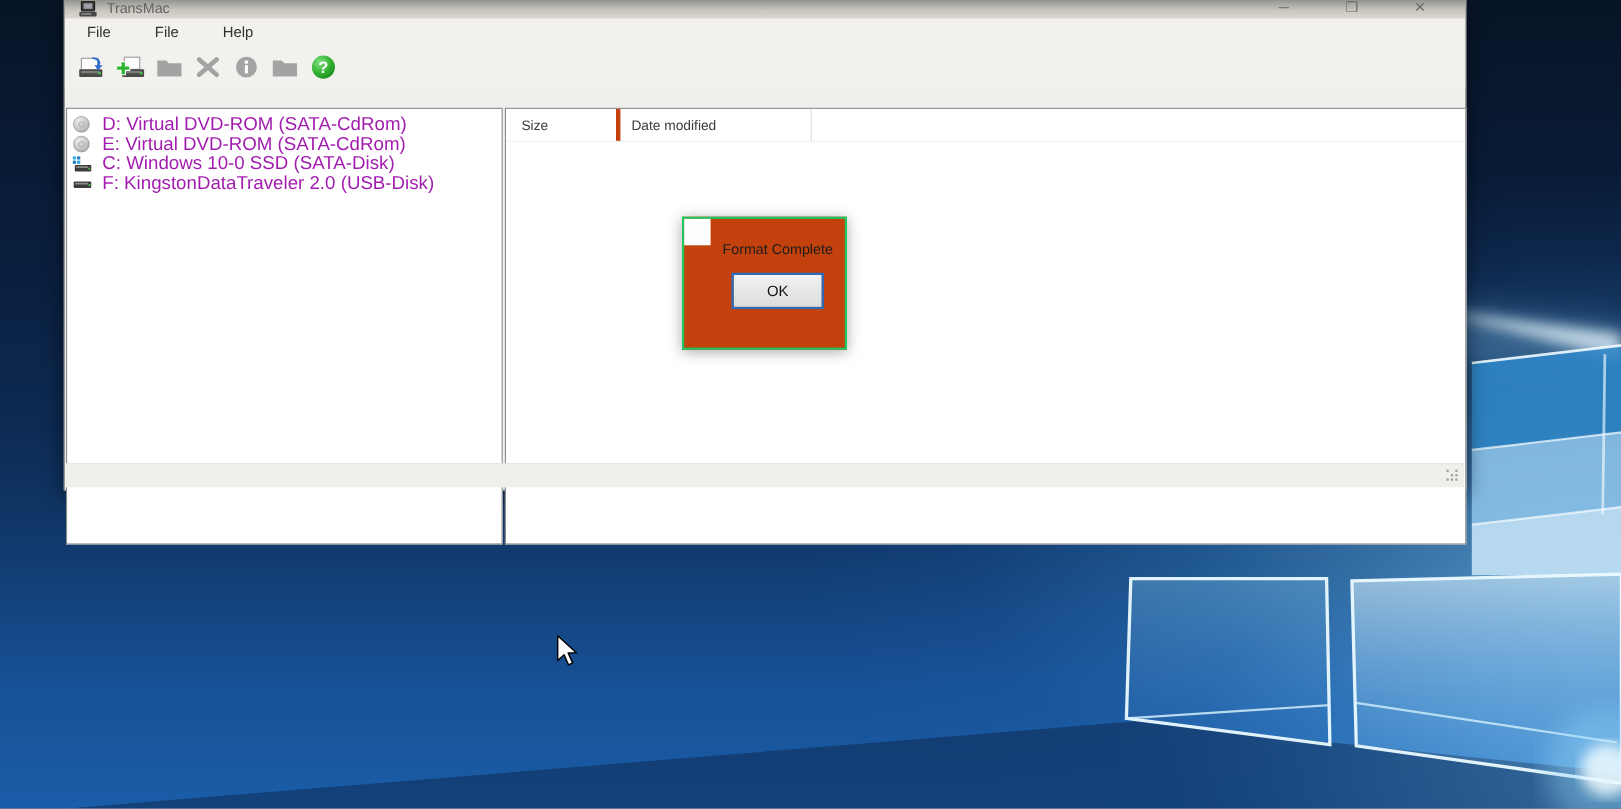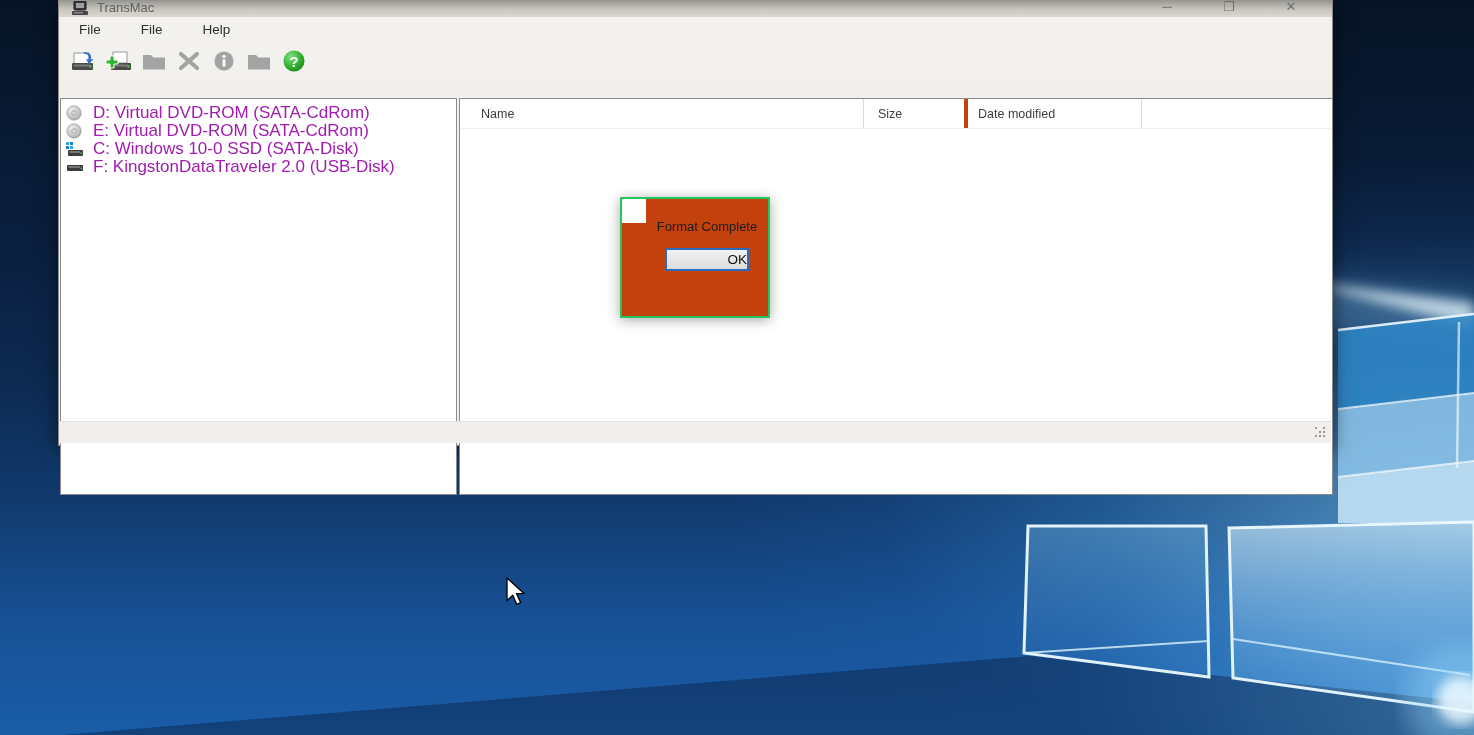--- a/index.html
+++ b/index.html
@@ -76,23 +76,23 @@
   .dialog {
     position:absolute; left:620px; top:197px; width:150px; height:121px; z-index:20;
     background:#c2410c; border:2px solid #22c55e;
     box-shadow: 0 2px 12px rgba(0,0,0,0.35), 0 0 0 1px rgba(255,255,255,0.4);
     display:flex; flex-direction:row;
   }
   .dialog-titlebar { height:24px; background:#fefefe; flex:0 0 24px; }
   .dialog-body { flex:1; display:flex; flex-direction:column; align-items:center; }
   .dialog-message { margin-top:20px; font-size:13px; color:#1d1d1d; }
   .ok-button {
-    margin-top:14px; width:84px; height:23px;
+    margin-top:14px; width:84px; height:33px;
     background:linear-gradient(to bottom, #f2f2f2, #dcdcdc);
-    border:2px solid #2a6bbd; font-size:13.5px; color:#111; text-align:right; line-height:19px;
+    border:2px solid #2a6bbd; font-size:13.5px; color:#111; text-align:center; line-height:19px;
     font-family:"Liberation Sans", sans-serif;
   }
 
   
   .cursor { position:absolute; left:506px; top:577px; z-index:30; }
 </style>
 </head>
 <body>
 
 <div class="desktop"></div>
@@ -265,21 +265,20 @@
           <rect x="2.2" y="6.2" width="12" height="1.6" rx="0.8" fill="#8a8a88"></rect>
           <circle cx="15.4" cy="8.3" r="1" fill="#49c24e"></circle>
         </svg>
       </span>
       <span class="d-label">F: KingstonDataTraveler 2.0 (USB-Disk)</span>
     </div>
   </div>
 
   <div class="panel file-panel">
     <div class="file-header">
-      <div class="col-h col-name">Name</div>
       <div class="col-h col-size">Size</div>
       <div class="col-h col-date">Date modified</div>
     </div>
   </div>
 
   <div class="statusbar">
     <div class="resize-grip"></div>
   </div>
 </div>
 

